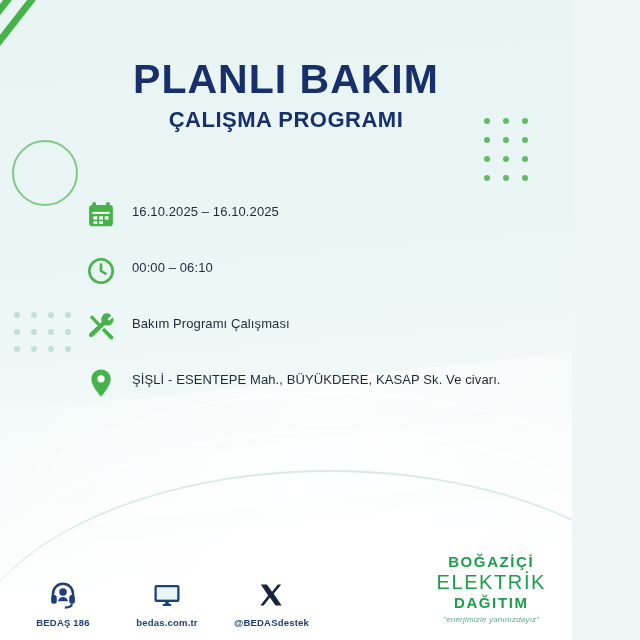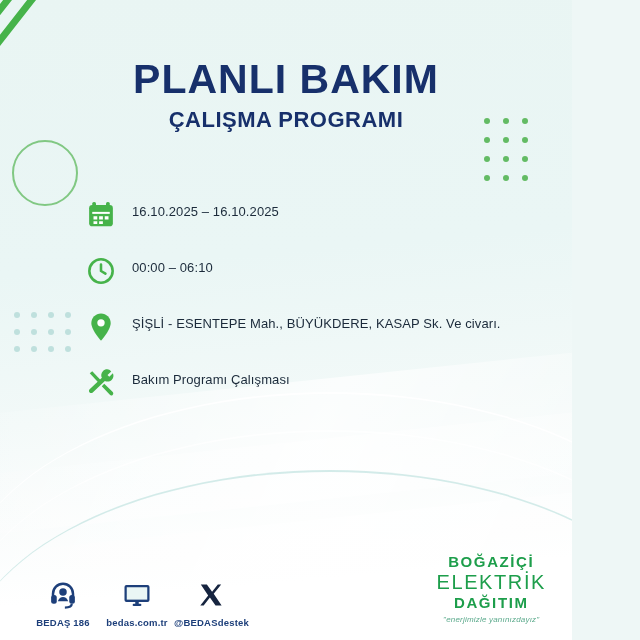--- a/index.html
+++ b/index.html
@@ -165,20 +165,21 @@
     right: 0;
     bottom: 0;
     height: 92px;
   }
   .f-items {
     position: absolute;
     left: 26px;
     bottom: 12px;
     display: flex;
     align-items: flex-end;
+    gap: 30px;
   }
   .f-item {
     width: 74px;
     text-align: center;
   }
   .f-item .fi {
     height: 32px;
     display: flex;
     align-items: center;
     justify-content: center;
@@ -304,39 +305,39 @@
     <div class="row">
       <div class="ico">
         <svg width="28" height="28" viewBox="0 0 24 24">
           <circle cx="12" cy="12" r="10" fill="none" stroke="#46b34a" stroke-width="2.2"></circle>
           <path d="M12 6.5 V12 L15.8 14.2" fill="none" stroke="#46b34a" stroke-width="2.2" stroke-linecap="round" stroke-linejoin="round"></path>
         </svg>
       </div>
       <div class="txt">00:00 – 06:10</div>
     </div>
 
-    <div class="row addr">
-      <div class="ico">
-        <svg width="28" height="30" viewBox="0 0 24 26">
-          <path d="M12 1.2 C7.3 1.2 3.6 4.9 3.6 9.5 C3.6 15.8 12 24.8 12 24.8 C12 24.8 20.4 15.8 20.4 9.5 C20.4 4.9 16.7 1.2 12 1.2 Z" fill="#46b34a"></path>
-          <circle cx="12" cy="9.4" r="3.2" fill="#ffffff"></circle>
-        </svg>
-      </div>
-      <div class="txt">ŞİŞLİ - ESENTEPE Mah., BÜYÜKDERE, KASAP Sk. Ve civarı.</div>
-    </div>
-
     <div class="row">
       <div class="ico">
         <svg width="30" height="30" viewBox="0 0 24 24">
           <path d="M3 4.2 L5 2.6 L12.6 10.6 L10.6 12.4 Z" fill="#46b34a"></path>
           <path d="M12.6 14.6 L14.6 12.6 L21.4 19.2 C22 19.9 22 20.9 21.3 21.5 C20.7 22.1 19.7 22.1 19.1 21.4 Z" fill="#46b34a"></path>
           <path d="M20.2 2.8 L17.2 5.6 L18.6 7 L21.5 4.2 C22.4 6 22 8.2 20.5 9.6 C19 11 16.8 11.2 15.1 10.3 L5.4 19.5 C4.7 20.2 3.6 20.2 2.9 19.5 C2.2 18.8 2.2 17.7 2.9 17 L12.7 7.8 C11.8 6.1 12.1 3.9 13.5 2.5 C15 1 17.2 0.7 19 1.6 Z" fill="#46b34a"></path>
         </svg>
       </div>
       <div class="txt">Bakım Programı Çalışması</div>
+    </div>
+
+    <div class="row addr">
+      <div class="ico">
+        <svg width="28" height="30" viewBox="0 0 24 26">
+          <path d="M12 1.2 C7.3 1.2 3.6 4.9 3.6 9.5 C3.6 15.8 12 24.8 12 24.8 C12 24.8 20.4 15.8 20.4 9.5 C20.4 4.9 16.7 1.2 12 1.2 Z" fill="#46b34a"></path>
+          <circle cx="12" cy="9.4" r="3.2" fill="#ffffff"></circle>
+        </svg>
+      </div>
+      <div class="txt">ŞİŞLİ - ESENTEPE Mah., BÜYÜKDERE, KASAP Sk. Ve civarı.</div>
     </div>
 
   </div>
 
   <div class="footer">
     <div class="f-items">
 
       <div class="f-item">
         <div class="fi">
           <svg width="30" height="30" viewBox="0 0 24 24">

